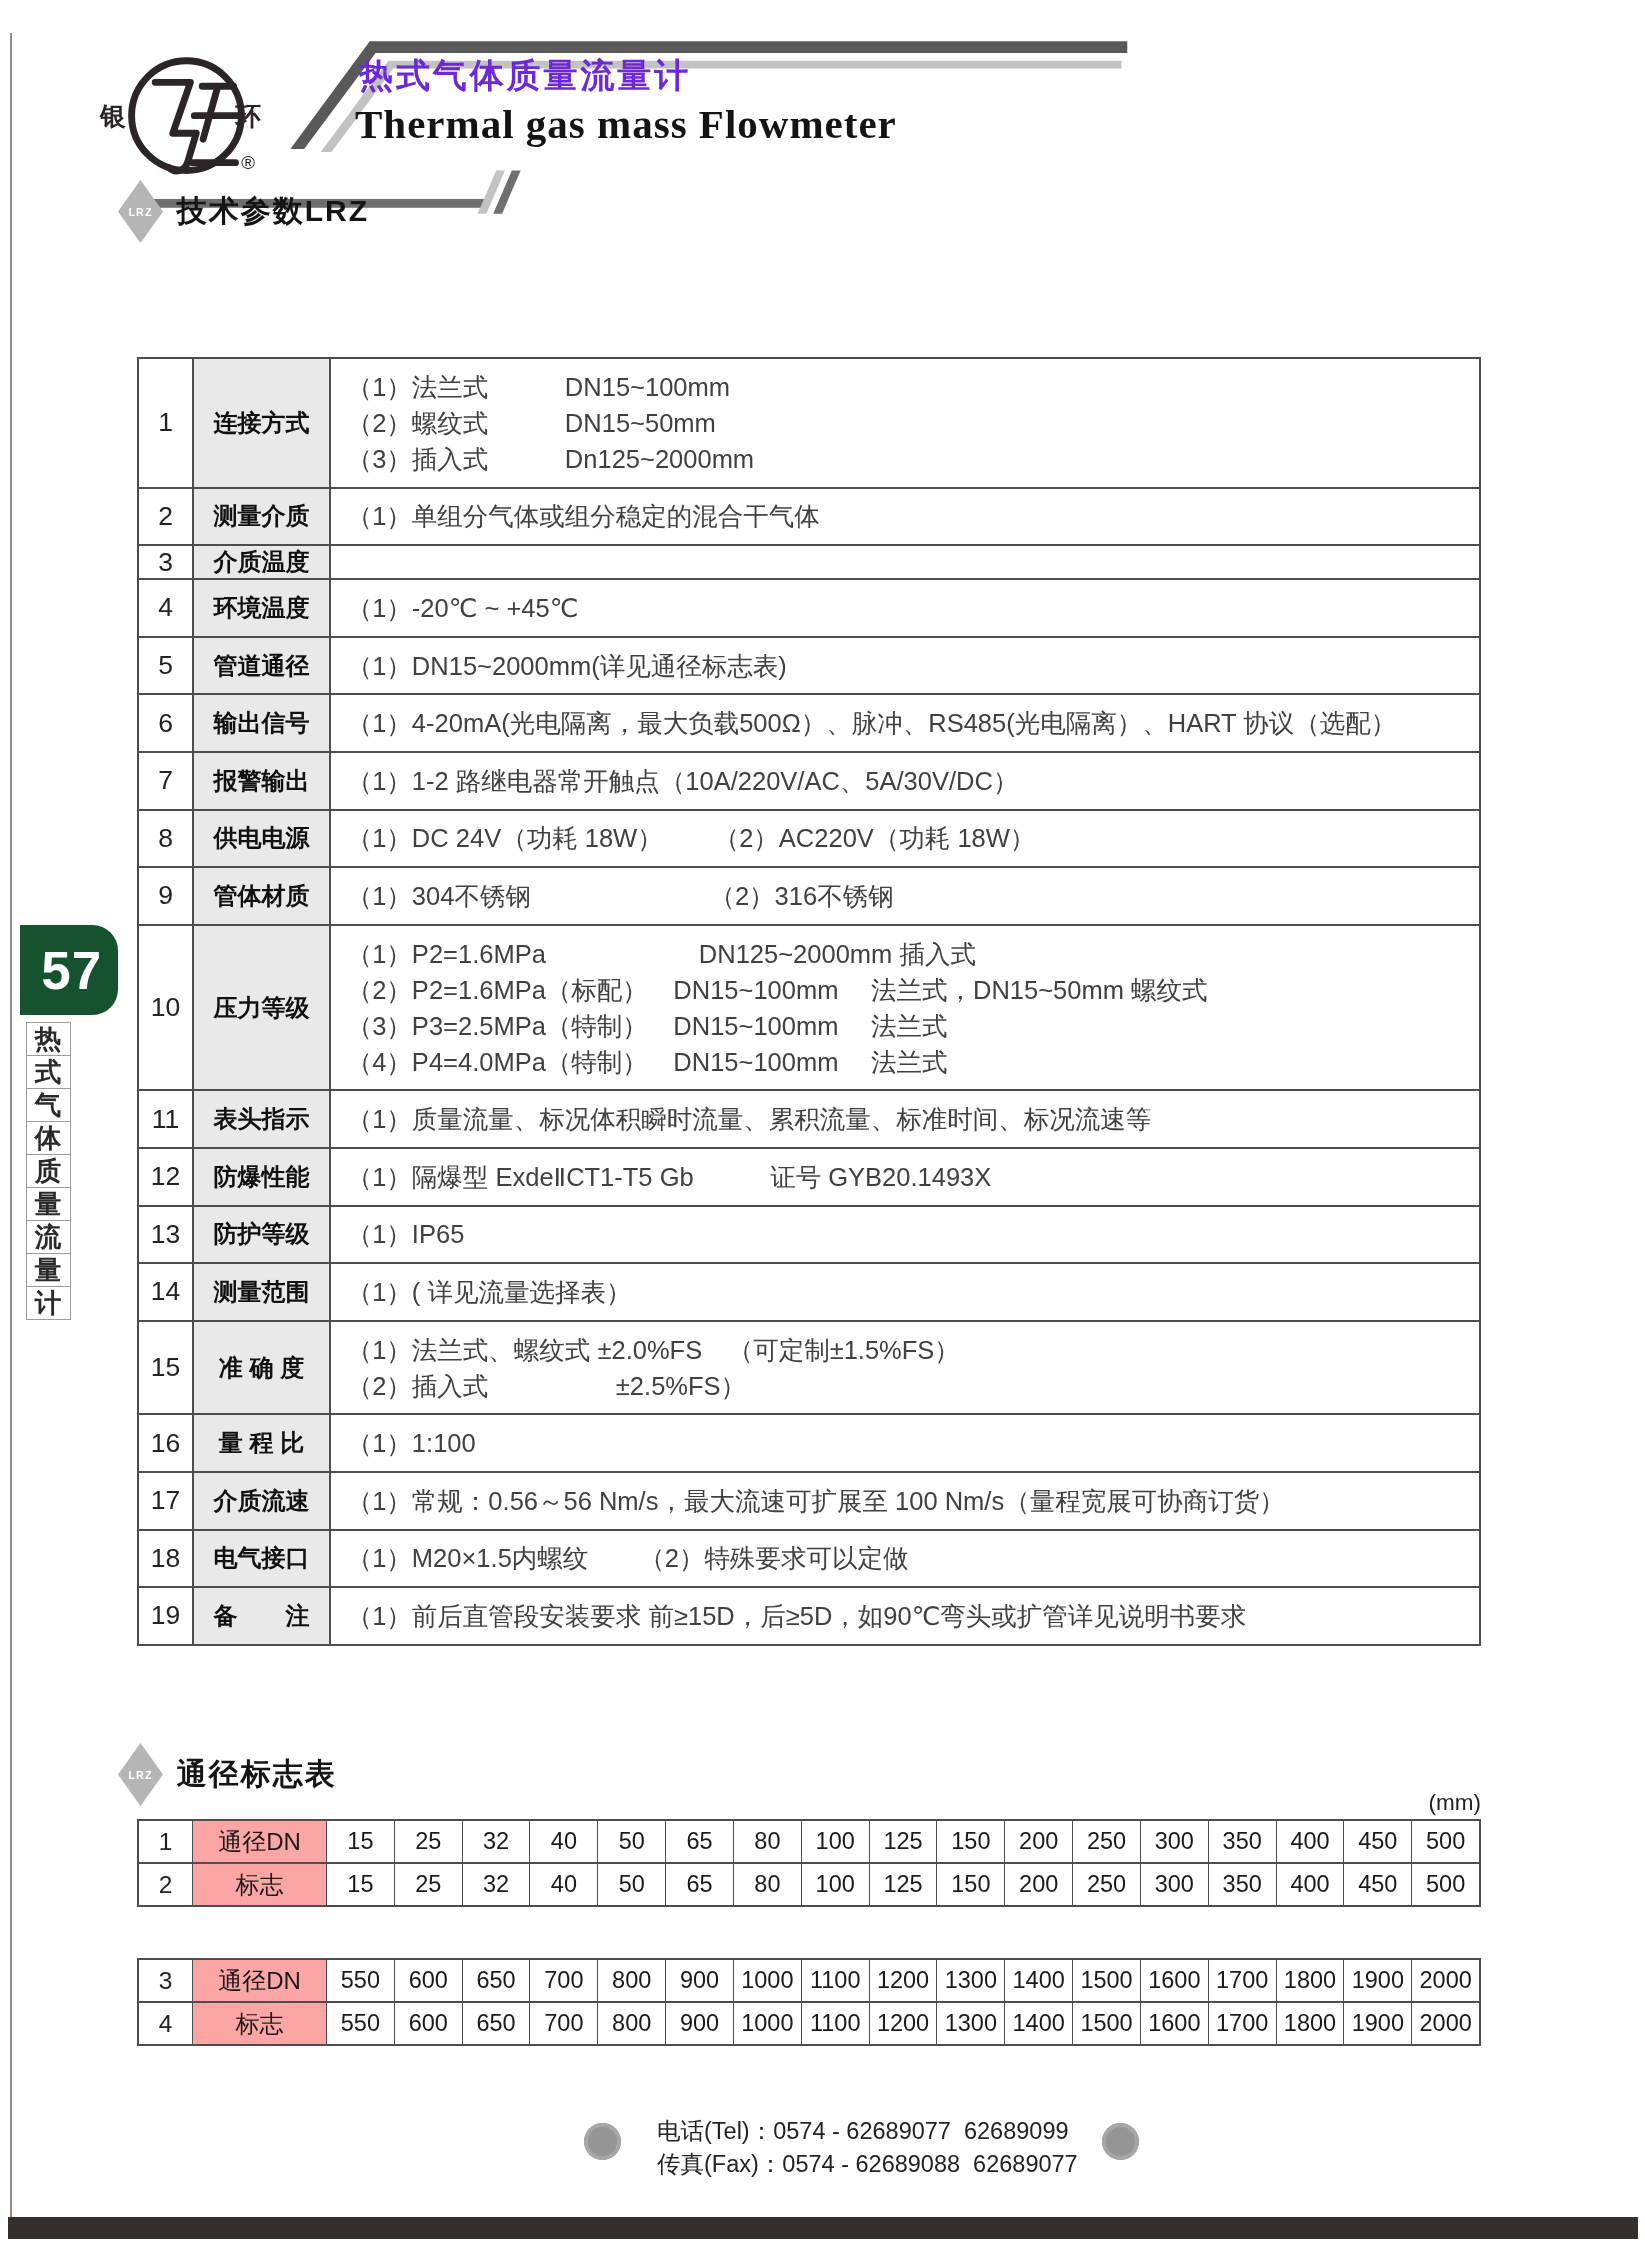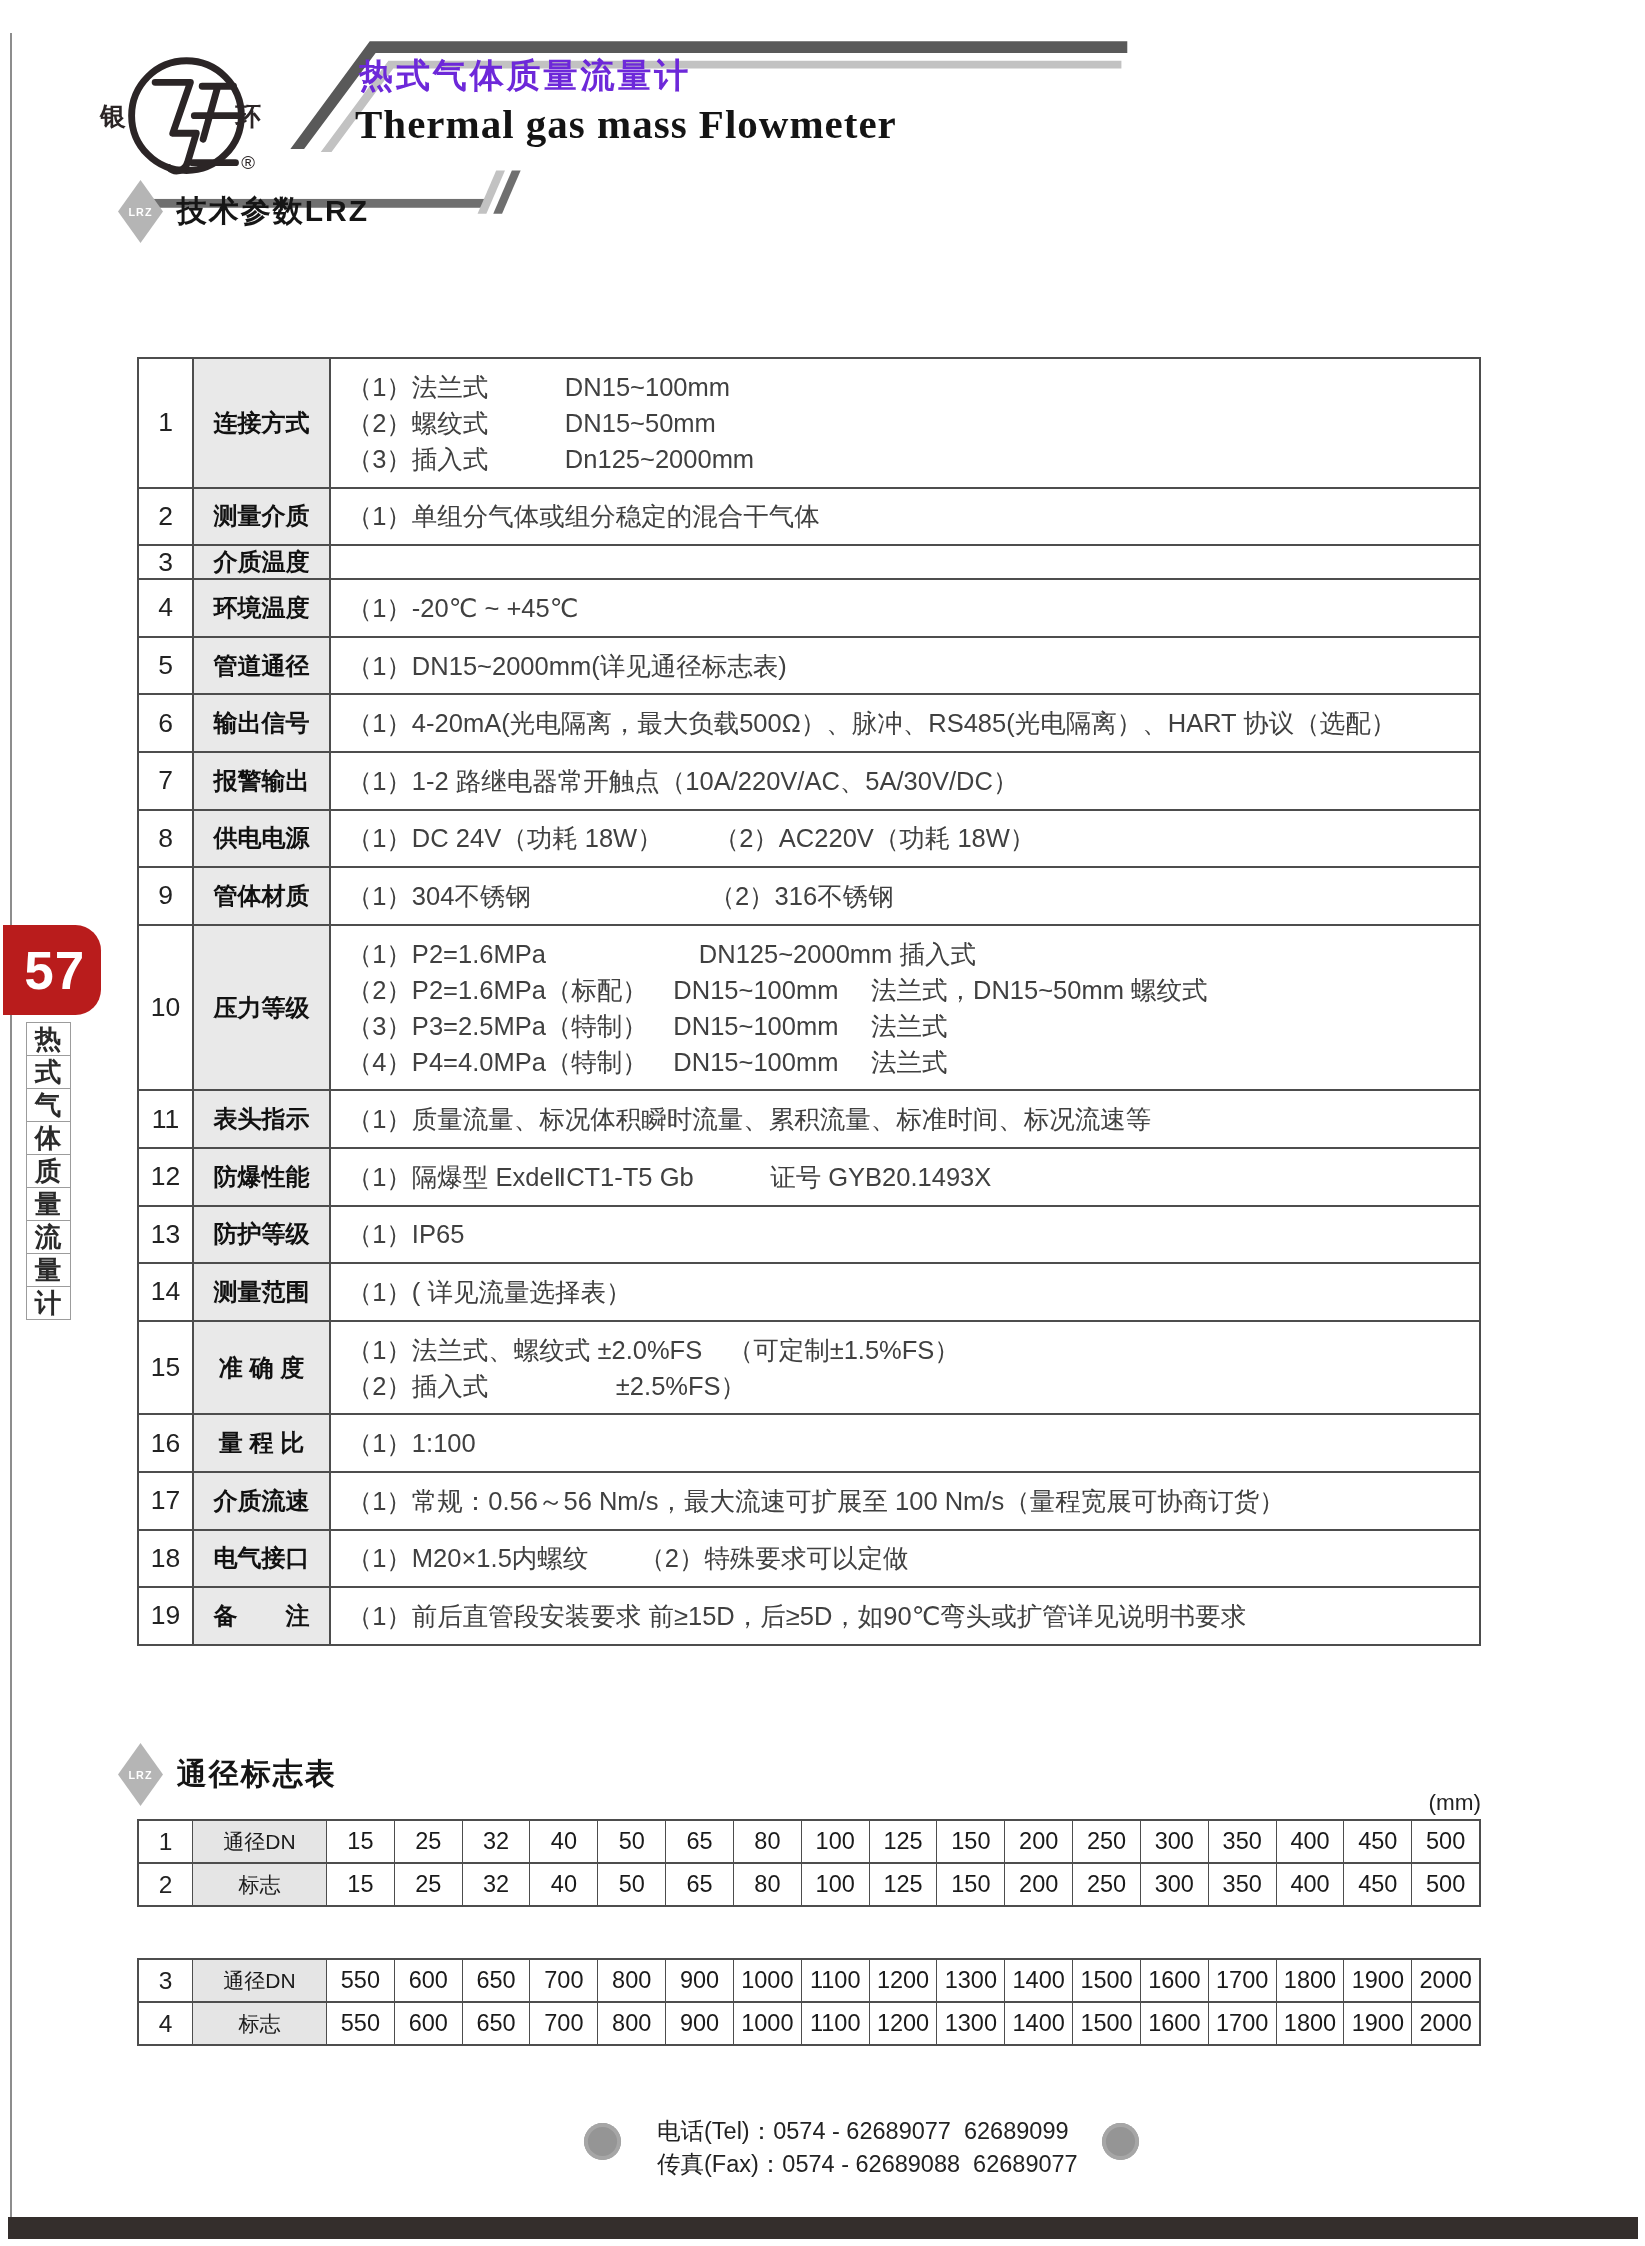--- a/index.html
+++ b/index.html
@@ -23,29 +23,29 @@
   .pt-content{flex:1;padding:9.8px 5.9px 9.8px 15.7px;display:flex;flex-direction:column;justify-content:center;min-width:0;}
   .pt-line{font-size:25.5px;color:#404040;line-height:36px;white-space:pre;}
 
   
   .unit-mm{position:absolute;left:1392px;top:1790px;width:89px;text-align:right;font-size:22.5px;color:#222;}
 
   
   .dntable{position:absolute;left:137px;width:1344px;border:2px solid #4d4d4d;border-bottom:none;box-sizing:border-box;background:#fff;}
   .dn-row{display:flex;border-bottom:2px solid #4d4d4d;height:41px;}
   .dn-no{width:53px;flex:none;display:flex;align-items:center;justify-content:center;font-size:24.5px;color:#222;border-right:1px solid #4d4d4d;}
-  .dn-label{width:133px;flex:none;display:flex;align-items:center;justify-content:center;font-size:21px;color:#1a1a1a;background:#e5e5e5;border-right:1px solid #4d4d4d;}
+  .dn-label{width:133px;flex:none;display:flex;align-items:center;justify-content:center;font-size:24px;color:#1a1a1a;background:#fca5a5;border-right:1px solid #4d4d4d;}
   .dn-cell{flex:1;display:flex;align-items:center;justify-content:center;font-size:23.5px;color:#1a1a1a;border-right:1px solid #4d4d4d;min-width:0;}
   .dn-cell:last-child{border-right:none;}
   #dn-table-1{top:1819px;}
   #dn-table-2{top:1958px;}
 
   
   .page-border-left{position:absolute;left:9.8px;top:33px;width:2px;height:2184px;background:#8d8d8d;}
-  .page-tab{position:absolute;left:3px;top:925px;width:98px;height:90px;background:#b91c1c;border-radius:0 25.5px 25.5px 0;color:#fff;font-size:53px;font-weight:700;display:flex;align-items:center;justify-content:flex-end;padding-right:15.7px;box-sizing:border-box;letter-spacing:1px;}
+  .page-tab{position:absolute;left:20px;top:925px;width:98px;height:90px;background:#14532d;border-radius:0 25.5px 25.5px 0;color:#fff;font-size:53px;font-weight:700;display:flex;align-items:center;justify-content:flex-end;padding-right:15.7px;box-sizing:border-box;letter-spacing:1px;}
   .vstrip{position:absolute;left:25.5px;top:1023px;width:45px;display:flex;flex-direction:column;}
   .vchar{height:34px;border:1px solid #9c9c9c;margin-top:-1px;display:flex;align-items:center;justify-content:center;font-size:26.5px;font-weight:700;color:#2a2a2a;background:#fff;box-sizing:border-box;}
 
   
   .footer-text{position:absolute;left:657px;top:2115px;font-size:23.5px;line-height:33px;color:#222;}
   .footer-text div{white-space:pre;}
   .footer-dot{position:absolute;width:37px;height:37px;border-radius:50%;background:#959595;box-shadow:inset 0 0 0 3.9px #a6a6a6;}
   .dot-left{left:584px;top:2123px;}
   .dot-right{left:1102px;top:2123px;}
 

